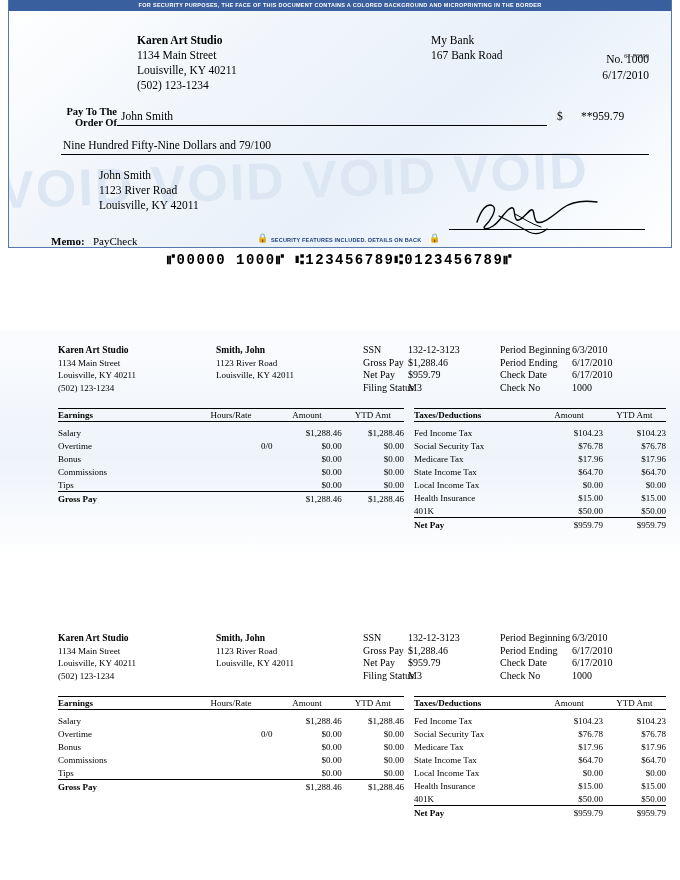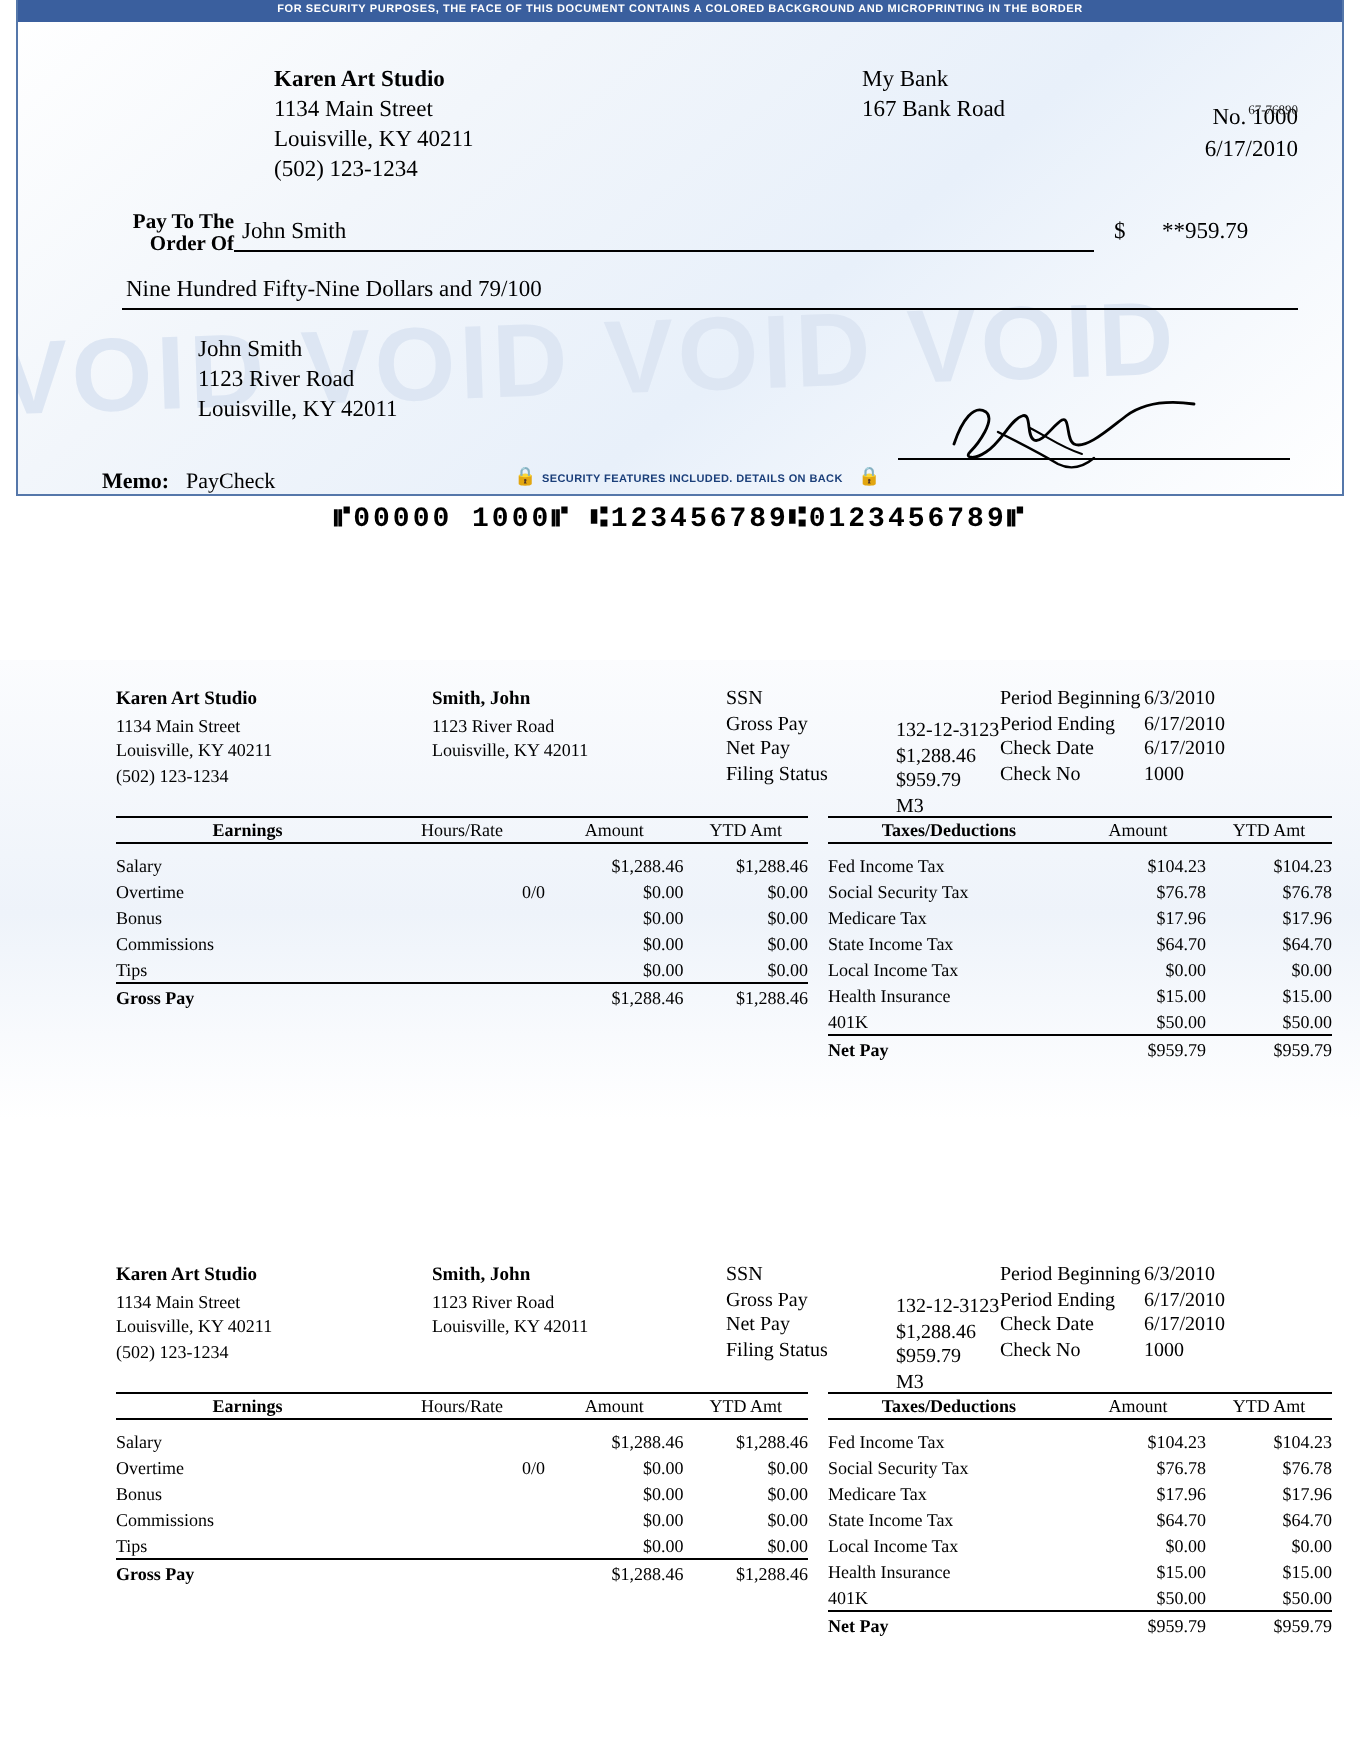--- a/index.html
+++ b/index.html
@@ -235,39 +235,39 @@
     width: 100%;
     height: 56px;
   }
   .emp-block { position: absolute; left: 58px; top: 0; line-height: 12.5px; font-size: 9px; }
   .emp-block .b { font-weight: bold; font-size: 9.5px; }
   .worker-block { position: absolute; left: 205px; top: 0; line-height: 12.5px; font-size: 9px; margin-left: 11px; }
   .worker-block .b { font-weight: bold; font-size: 9.5px; }
 
   .meta-col { position: absolute; top: 0; font-size: 10px; line-height: 12.5px; }
   .meta-l1 { left: 363px; }
-  .meta-v1 { left: 448px; margin-top: 16px; }
+  .meta-v1 { left: 408px; }
   .meta-l2 { left: 500px; }
   .meta-v2 { left: 572px; }
 
   .tbl {
     position: absolute;
     font-size: 9px;
   }
   .tbl-left { left: 58px; top: 78px; width: 346px; }
   .tbl-right { left: 414px; top: 78px; width: 252px; }
   .tbl table { border-collapse: collapse; width: 100%; }
   .tbl th {
     font-weight: normal;
     font-size: 9px;
     border-top: 1px solid #000;
     border-bottom: 1px solid #000;
     padding: 1px 0 1px 0;
   }
-  .tbl th.lcol { text-align: center; font-weight: bold; margin-top: 27px; }
+  .tbl th.lcol { text-align: left; font-weight: bold; margin-top: 27px; }
   .tbl td {
     font-size: 9px;
     padding: 1.5px 0;
     text-align: right;
   }
   .tbl td.lcol { text-align: left; }
   .tbl tr.total td { border-top: 1px solid #000; font-weight: normal; }
   .tbl tr.total td.lcol { font-weight: bold; }
   .spacer-row td { padding: 2px 0; border: none; }
 </style>

